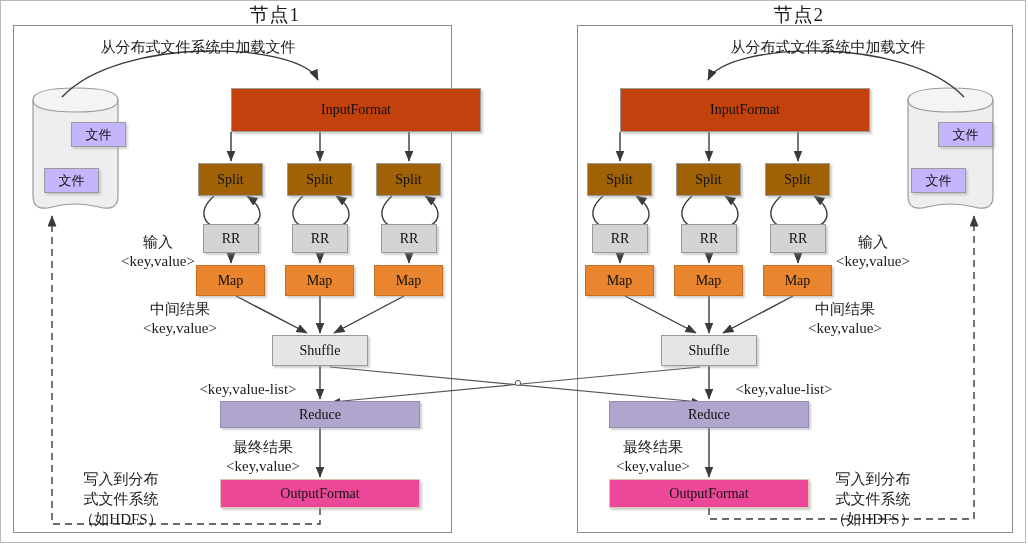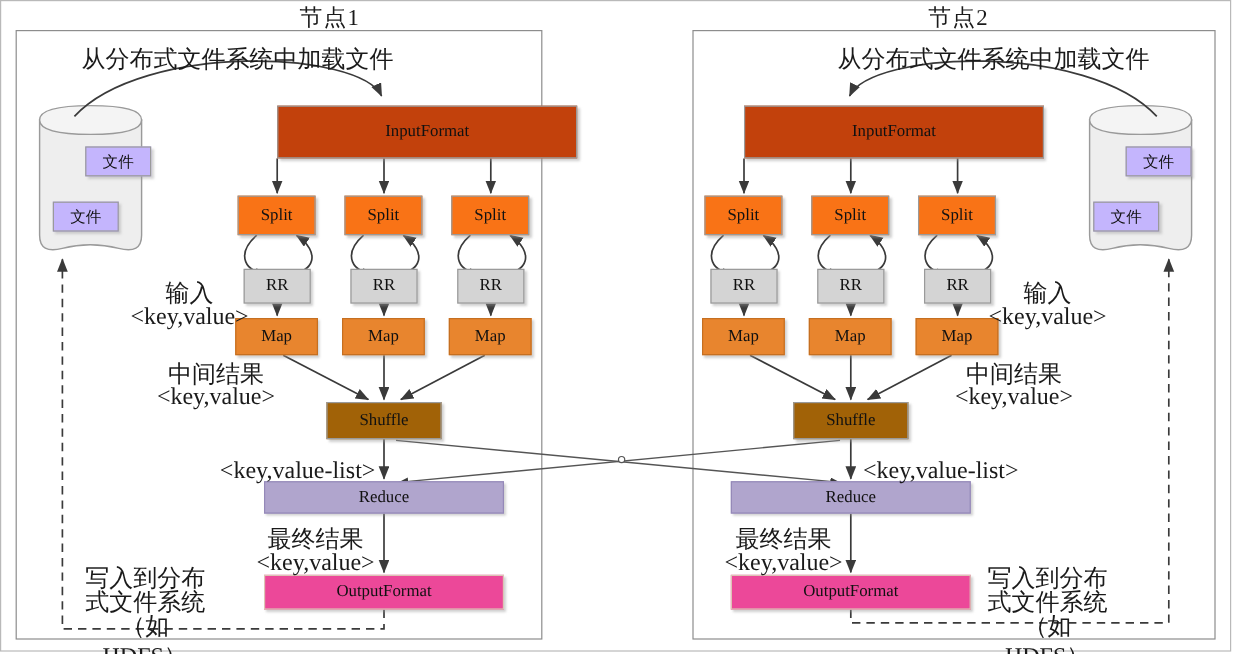--- a/index.html
+++ b/index.html
@@ -3,30 +3,30 @@
 <meta charset="utf-8">
 <style>
   html,body{margin:0;padding:0;background:#fff;}
   body{font-family:"Liberation Serif","DejaVu Serif",serif;}
   #stage{position:relative;width:1028px;height:545px;background:#ffffff;overflow:hidden;}
   #outer-frame{position:absolute;left:0;top:0;width:1026px;height:543px;border:1px solid #b9b9b9;box-sizing:border-box;}
 
   .node-frame{position:absolute;border:1px solid #8d8d8d;box-sizing:border-box;background:transparent;}
   .node-title{position:absolute;font-size:19px;color:#1a1a1a;text-align:right;letter-spacing:1px;}
 
-  .cap{position:absolute;font-size:20px;color:#1a1a1a;text-align:center;line-height:1.25;white-space:nowrap;}
+  .cap{position:absolute;font-size:15px;color:#1a1a1a;text-align:center;line-height:1.25;white-space:nowrap;}
   .cap.multi{white-space:normal;}
 
   .box{position:absolute;box-sizing:border-box;display:flex;align-items:center;justify-content:center;
        font-size:14px;color:#111;border:1px solid #9a9a9a;box-shadow:2px 2px 2px rgba(150,150,150,.45);}
   .box.inputformat{background:#c2410c;margin-left:35px;}
-  .box.split{background:#f97316;}
+  .box.split{background:#a16207;}
   .box.rr{background:#d4d4d4;}
   .box.map{background:#e8852e;border-color:#c56f21;}
-  .box.shuffle{background:#a16207;}
+  .box.shuffle{background:#e5e5e5;}
   .box.reduce{background:#b0a5cd;border-color:#9589b8;}
   .box.outputformat{background:#ec4899;border-color:#dcc4b4;}
   .box.file{background:#c4b5fd;font-size:13px;box-shadow:2px 2px 2px rgba(150,150,150,.4);}
 
   svg.layer{position:absolute;left:0;top:0;width:1028px;height:545px;overflow:visible;pointer-events:none;}
   .stroke{fill:none;stroke:#3a3a3a;stroke-width:1.4;}
   .stroke-thin{fill:none;stroke:#555;stroke-width:1.2;}
   .dash{fill:none;stroke:#3a3a3a;stroke-width:1.4;stroke-dasharray:7 5;}
   .cyl{fill:#eeeeee;stroke:#9a9a9a;stroke-width:1.2;}
   .cyl-top{fill:#f4f4f4;stroke:#9a9a9a;stroke-width:1.2;}

